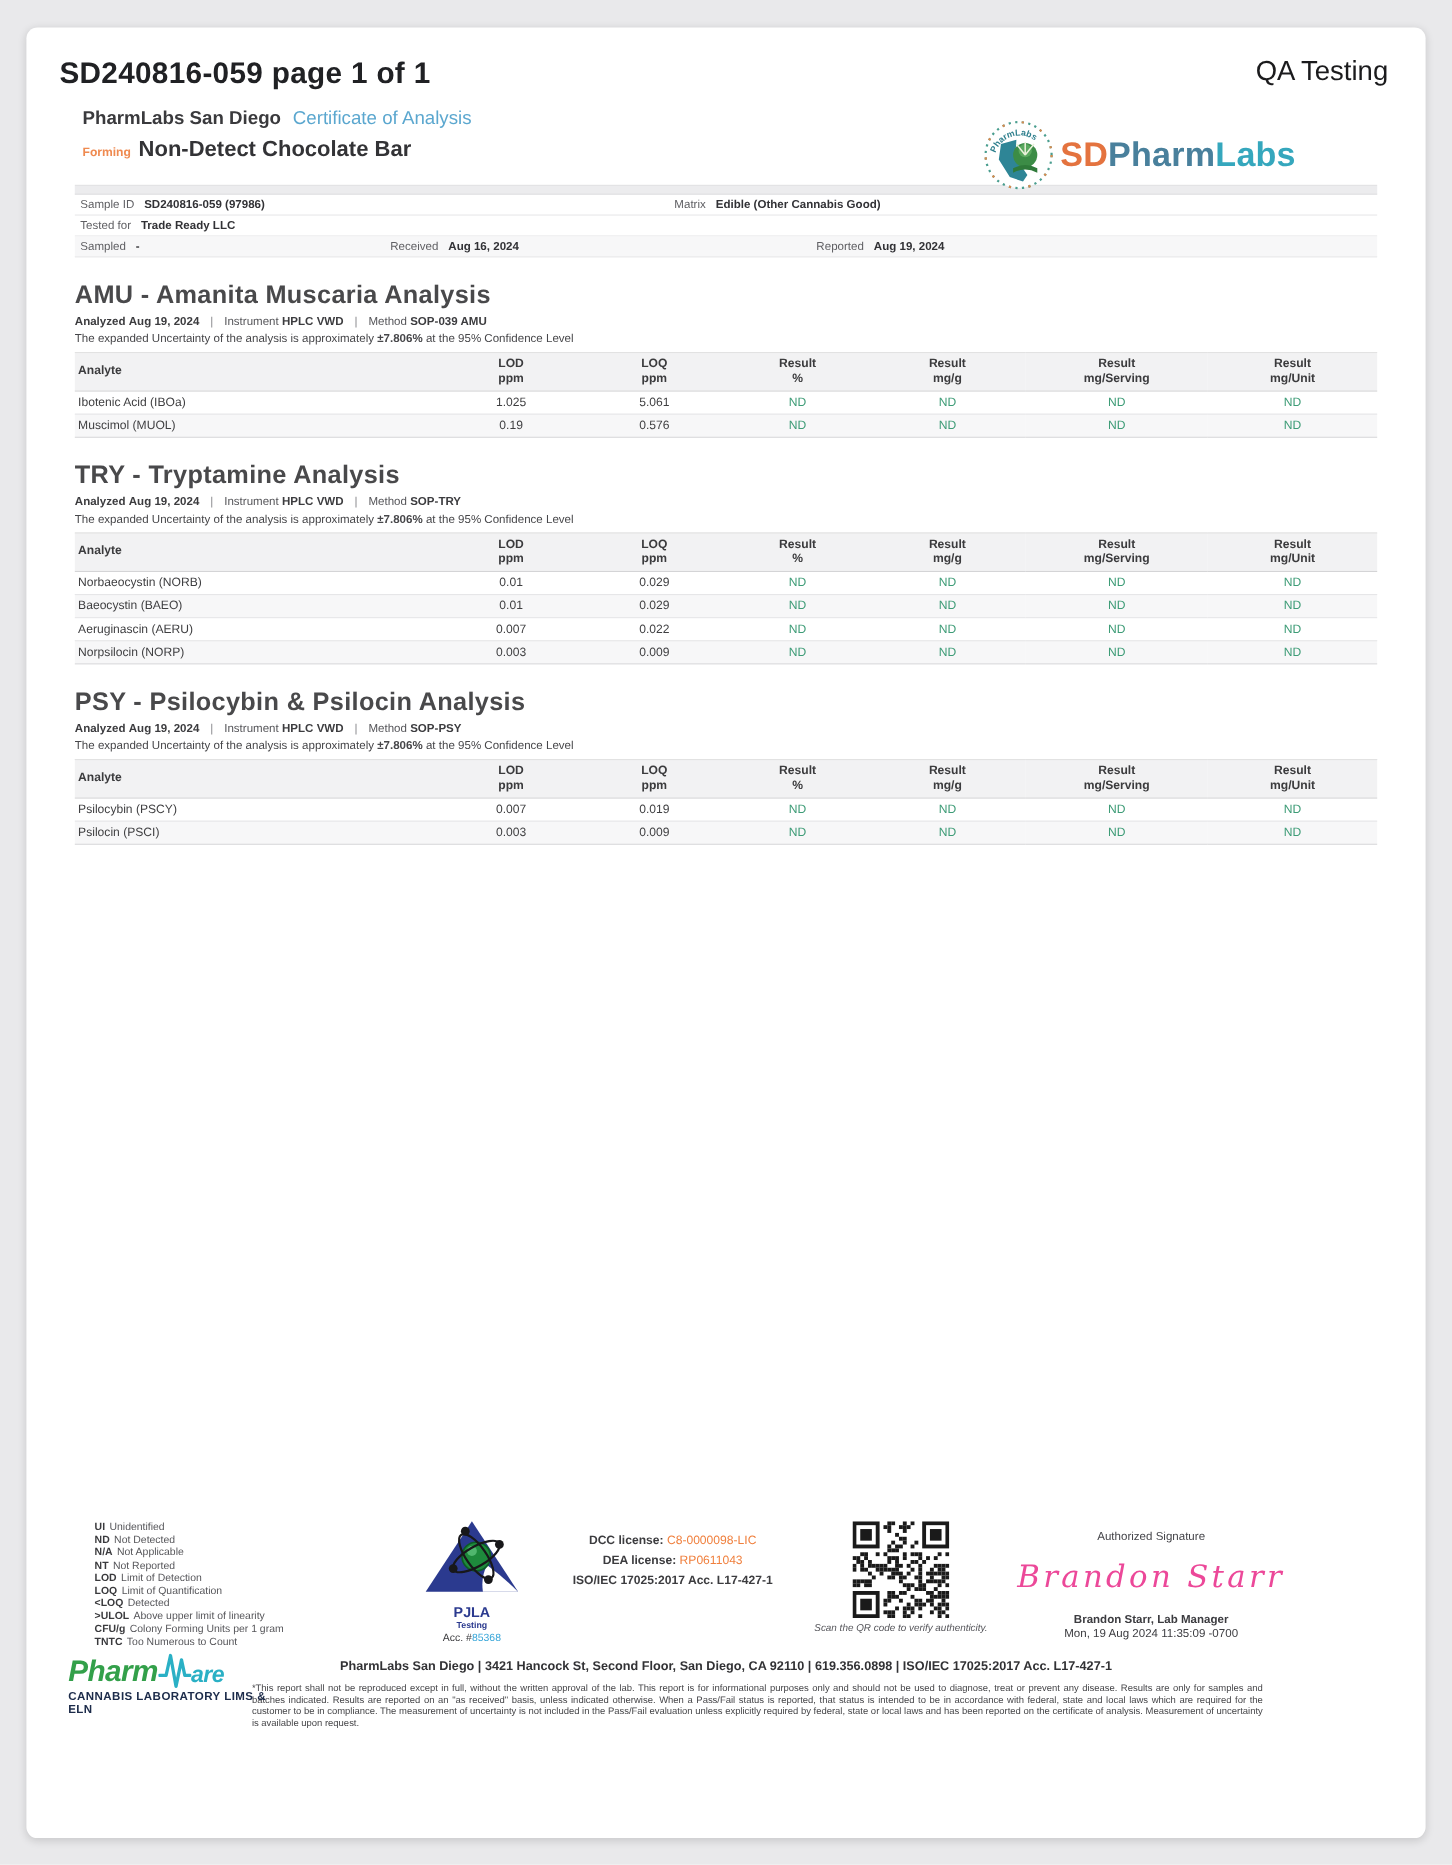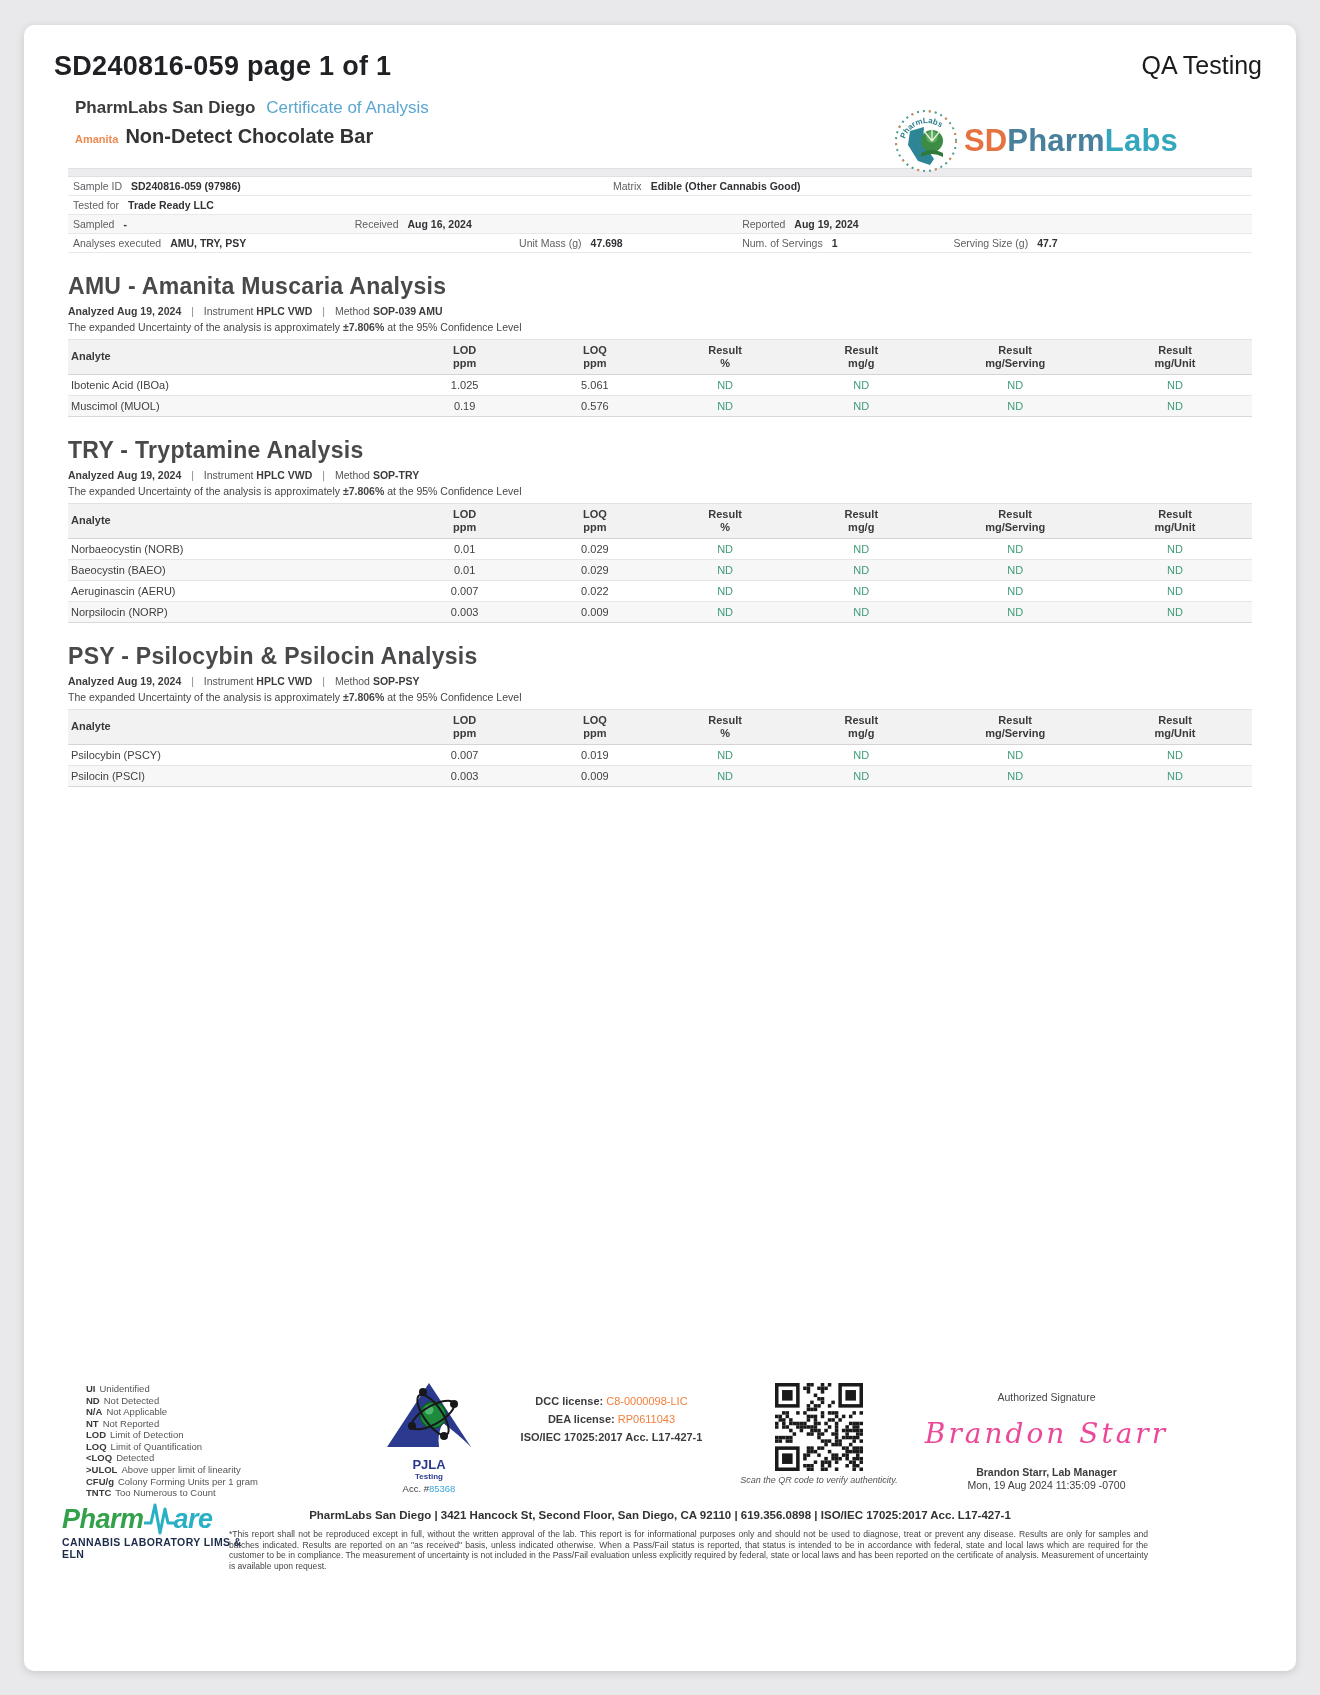--- a/index.html
+++ b/index.html
@@ -76,40 +76,40 @@
   .sig-script { font-family:"DejaVu Serif", serif; font-style:italic; font-size:28px; color:#ec4899; letter-spacing:3px; margin-top:14px; }
   .sig-name { font-size:10.5px; font-weight:600; color:#3c3c40; margin-top:16px; }
   .sig-date { font-size:10.5px; color:#3c3c40; margin-top:1px; }
 
   .address-line { position:absolute; top:1484px; left:0; right:0; text-align:center; font-size:11.5px; font-weight:700; color:#323235; }
   .disclaimer { position:absolute; top:1504px; left:205px; right:148px; font-size:8.6px; line-height:1.25; color:#454548; text-align:justify; }
 
   .pharmware { position:absolute; top:1476px; left:38px; width:190px; }
   .pw-line1 { display:flex; align-items:flex-end; }
   .pw-pharm { font-size:27px; font-weight:700; font-style:italic; color:#33a04a; letter-spacing:-.5px; }
-  .pw-are { font-size:27px; font-weight:700; font-style:italic; color:#2ab0c5; letter-spacing:-.5px; }
+  .pw-are { font-size:21px; font-weight:700; font-style:italic; color:#2ab0c5; letter-spacing:-.5px; }
   .pw-tagline { font-size:10.5px; font-weight:700; color:#1c2b4a; letter-spacing:.4px; margin-top:1px; font-stretch:condensed; }
 </style>
 </head>
 <body>
 
 <div class="page">
 
   <div class="top-row">
     <div class="doc-title">SD240816-059 page 1 of 1</div>
     <div class="qa-label">QA Testing</div>
   </div>
 
   <div class="subhead">
     <span class="lab-name">PharmLabs San Diego</span>
     <span class="doc-type">Certificate of Analysis</span>
   </div>
 
   <div class="sample-line">
-    <span class="sample-label">Amanita</span>
+    <span class="sample-label">Forming</span>
     <span class="sample-name">Non-Detect Chocolate Bar</span>
   </div>
 
   <div class="brand">
     <svg width="64" height="64" viewBox="0 0 64 64">
       <circle cx="32" cy="32" r="30" fill="#ffffff" stroke="#4a9e8f" stroke-width="2" stroke-dasharray="2 4"></circle>
       <circle cx="32" cy="32" r="30" fill="none" stroke="#d98a4f" stroke-width="2" stroke-dasharray="2 16"></circle>
       <path id="arc-top" d="M 11,30 A 23,23 0 0 1 53,26" fill="none"></path>
       <text font-size="8" font-weight="bold" fill="#2e7f8d"><textPath href="#arc-top">PharmLabs</textPath></text>
       <path d="M16,22 L30,18 L29,34 L40,50 L36,56 L24,52 L14,36 Z" fill="#2e8596"></path>
@@ -129,26 +129,20 @@
       <div><span class="ilabel">Sample ID</span><span class="ival">SD240816-059 (97986)</span></div>
       <div><span class="ilabel">Matrix</span><span class="ival">Edible (Other Cannabis Good)</span></div>
     </div>
     <div class="irow ir2">
       <div><span class="ilabel">Tested for</span><span class="ival">Trade Ready LLC</span></div>
     </div>
     <div class="irow ir3">
       <div><span class="ilabel">Sampled</span><span class="ival">-</span></div>
       <div><span class="ilabel">Received</span><span class="ival">Aug 16, 2024</span></div>
       <div><span class="ilabel">Reported</span><span class="ival">Aug 19, 2024</span></div>
-    </div>
-    <div class="irow ir4">
-      <div><span class="ilabel">Analyses executed</span><span class="ival">AMU, TRY, PSY</span></div>
-      <div><span class="ilabel">Unit Mass (g)</span><span class="ival">47.698</span></div>
-      <div><span class="ilabel">Num. of Servings</span><span class="ival">1</span></div>
-      <div><span class="ilabel">Serving Size (g)</span><span class="ival">47.7</span></div>
     </div>
   </div>
 
   <div id="sections-root">
       <div class="section">
       <div class="section-title">AMU - Amanita Muscaria Analysis</div>
       <div class="meta-line">
         <span class="b">Analyzed</span>
         <span class="b">Aug 19, 2024</span>
         <span class="meta-sep">|</span>

